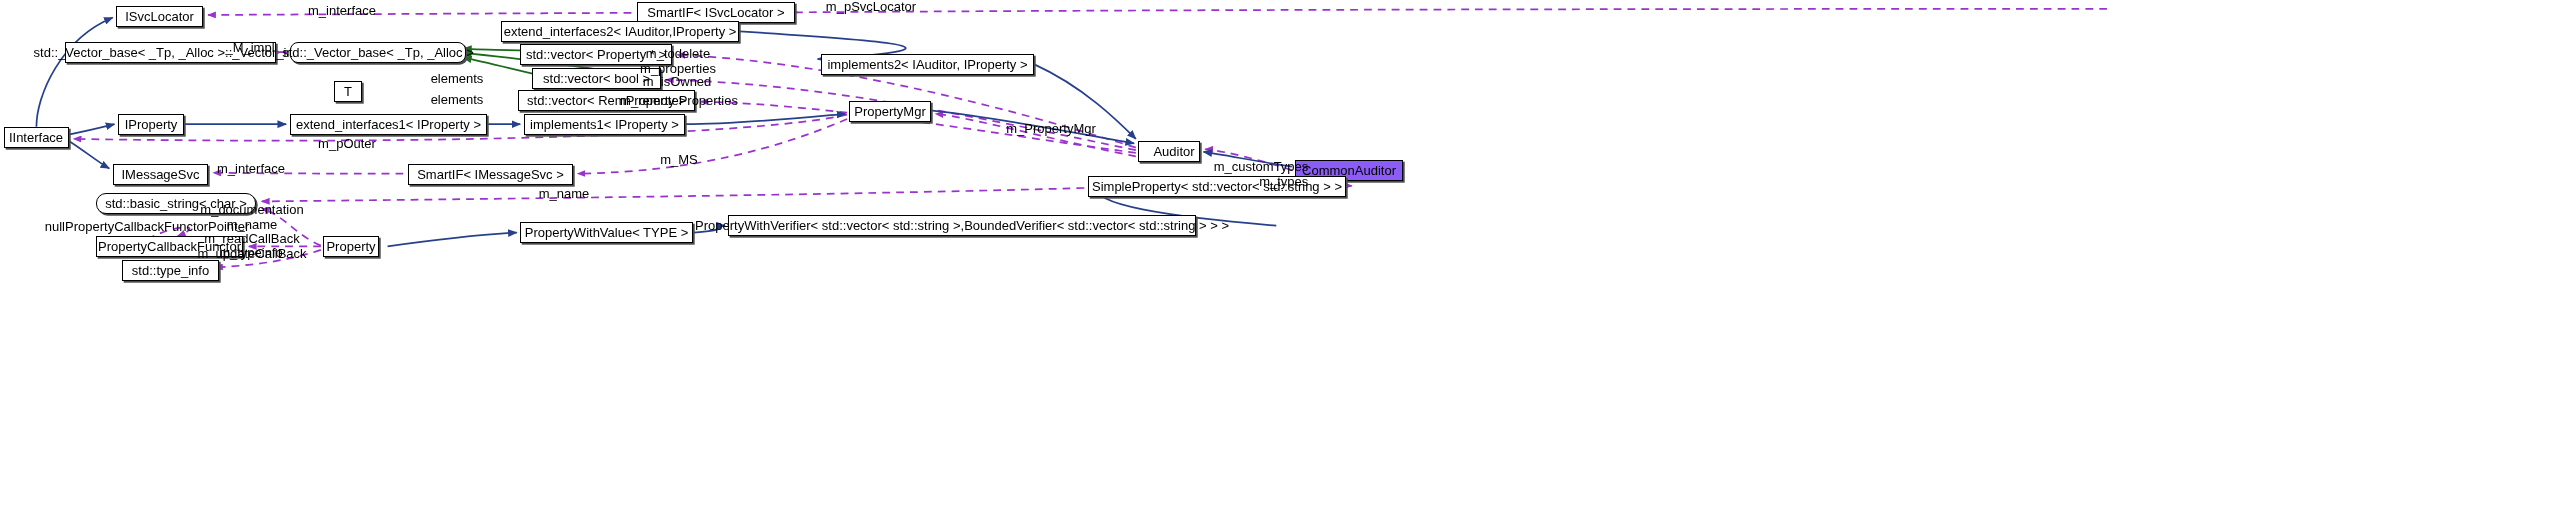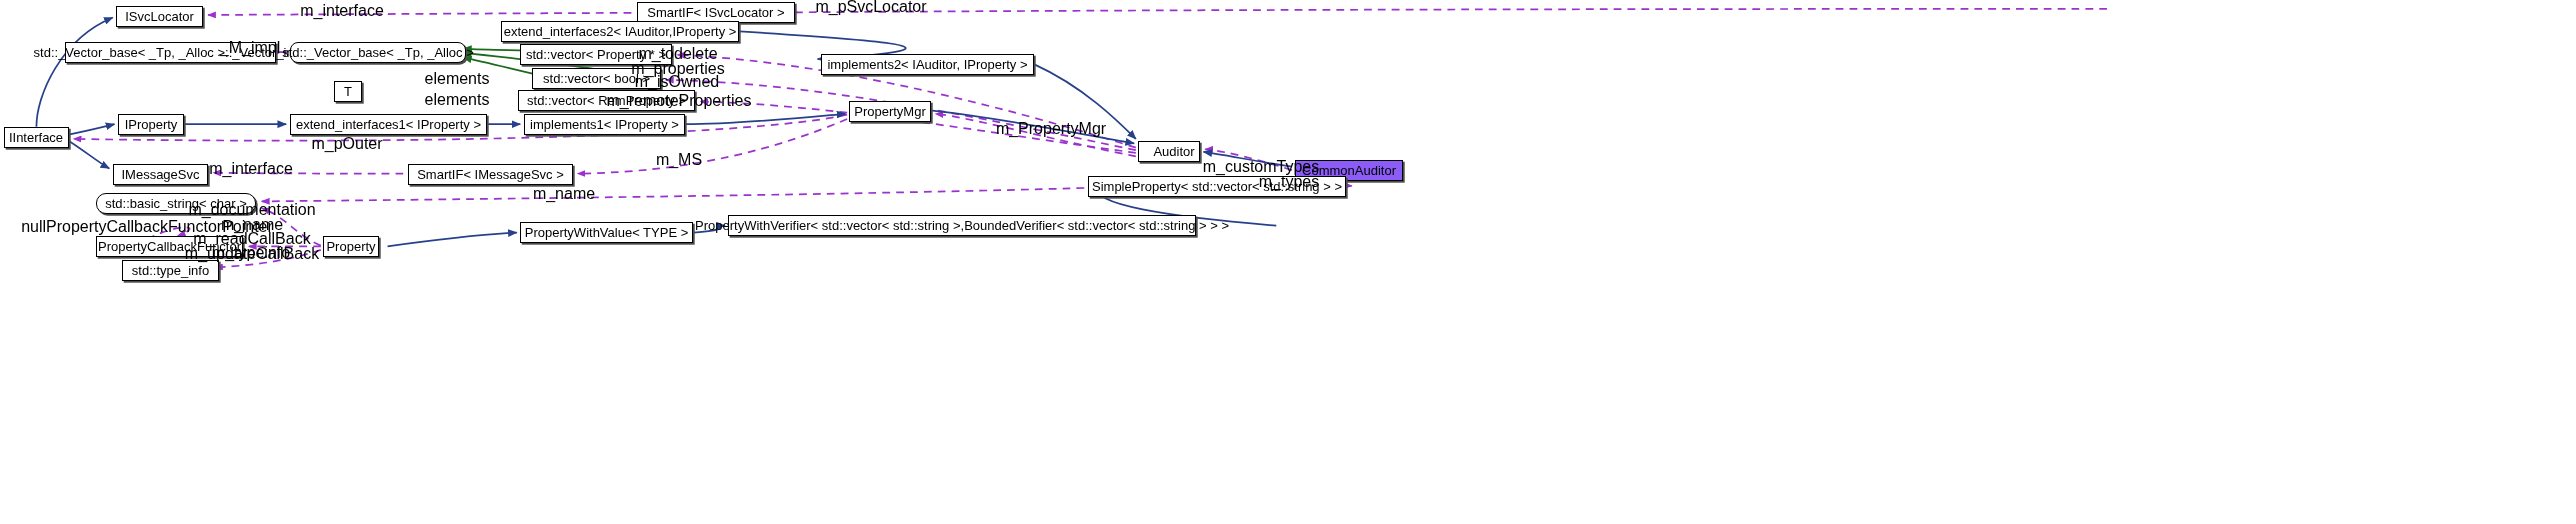--- a/index.html
+++ b/index.html
@@ -37,21 +37,21 @@
     align-items: center;
     justify-content: center;
     padding: 0 6px;
     height: 21px;
   }
   .node.highlight {
     background: #8b5cf6;
   }
   .edge-label {
     position: absolute;
-    font-size: 16px;
+    font-size: 13px;
     color: #000000;
     white-space: nowrap;
     line-height: 14.7px;
     text-align: center;
     transform: translateX(-50%);
   }
 </style>
 </head>
 <body>
 

